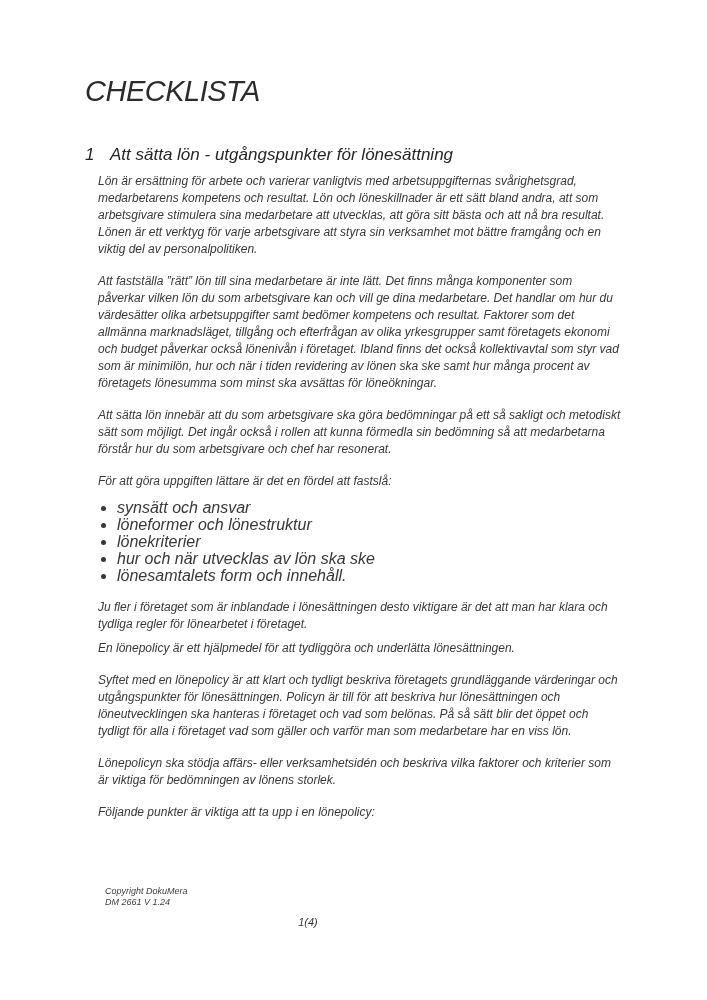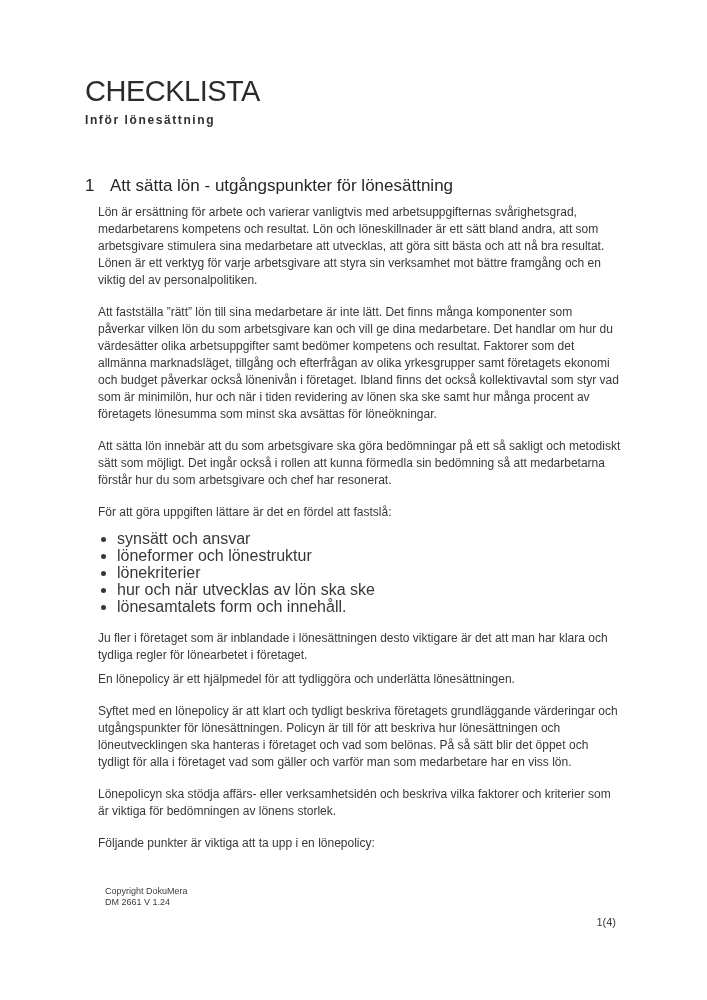--- a/index.html
+++ b/index.html
@@ -6,20 +6,21 @@
   .page{
     position:relative;
     width:707px;
     height:1000px;
     background:#ffffff;
     font-family:"Liberation Sans","DejaVu Sans",sans-serif;
     color:#383838;
     overflow:hidden;
     margin:0 auto;
     box-sizing:border-box;
+    font-style:italic;
   }
   .content{
     position:absolute;
     left:85px;
     top:0;
     width:537px;
   }
   .doc-title{
     margin:76px 0 0 0;
     font-size:29px;
@@ -29,21 +30,21 @@
     color:#2b2b2b;
   }
   .doc-subtitle{
     margin:7px 0 0 0;
     font-size:12px;
     font-weight:700;
     letter-spacing:1.6px;
     color:#2f2f2f;
   }
   h2.section-heading{
-    margin:49px 0 0 0;
+    margin:39px 0 0 0;
     font-size:17px;
     font-weight:400;
     color:#262626;
     line-height:1.2;
   }
   h2.section-heading.second{
     margin-top:22px;
   }
   h2 .sec-num{
     display:inline-block;
@@ -67,42 +68,41 @@
   }
   ul.bullet-list li{
     margin:0;
     padding:0;
   }
   .page-number{
     position:absolute;
     left:0;
     top:916px;
     width:616px;
-    text-align:right;
+    text-align:center;
     font-size:11px;
     color:#3a3a3a;
   }
   .footer-block{
     position:absolute;
     left:85px;
     top:886px;
     font-size:9px;
     line-height:11px;
     color:#3d3d3d;
     margin-left:20px;
   }
 </style>
 </head>
 <body>
 
 <div class="page">
   <div class="content">
 
     <h1 class="doc-title">CHECKLISTA</h1>
-    <div class="doc-subtitle">Inför lönesättning</div>
 
     <h2 class="section-heading"><span class="sec-num">1</span><span>Att sätta lön - utgångspunkter för lönesättning</span></h2>
 
     <p class="body-text after-heading">Lön är ersättning för arbete och varierar vanligtvis med arbetsuppgifternas svårighetsgrad, medarbetarens kompetens och resultat. Lön och löneskillnader är ett sätt bland andra, att som arbetsgivare stimulera sina medarbetare att utvecklas, att göra sitt bästa och att nå bra resultat. Lönen är ett verktyg för varje arbetsgivare att styra sin verksamhet mot bättre framgång och en viktig del av personalpolitiken.</p>
     <p class="body-text">Att fastställa ”rätt” lön till sina medarbetare är inte lätt. Det finns många komponenter som påverkar vilken lön du som arbetsgivare kan och vill ge dina medarbetare. Det handlar om hur du värdesätter olika arbetsuppgifter samt bedömer kompetens och resultat. Faktorer som det allmänna marknadsläget, tillgång och efterfrågan av olika yrkesgrupper samt företagets ekonomi och budget påverkar också lönenivån i företaget. Ibland finns det också kollektivavtal som styr vad som är minimilön, hur och när i tiden revidering av lönen ska ske samt hur många procent av företagets lönesumma som minst ska avsättas för löneökningar.</p>
     <p class="body-text">Att sätta lön innebär att du som arbetsgivare ska göra bedömningar på ett så sakligt och metodiskt sätt som möjligt. Det ingår också i rollen att kunna förmedla sin bedömning så att medarbetarna förstår hur du som arbetsgivare och chef har resonerat.</p>
     <p class="body-text">För att göra uppgiften lättare är det en fördel att fastslå:</p>
 
     <ul class="bullet-list">
       <li>synsätt och ansvar</li>

